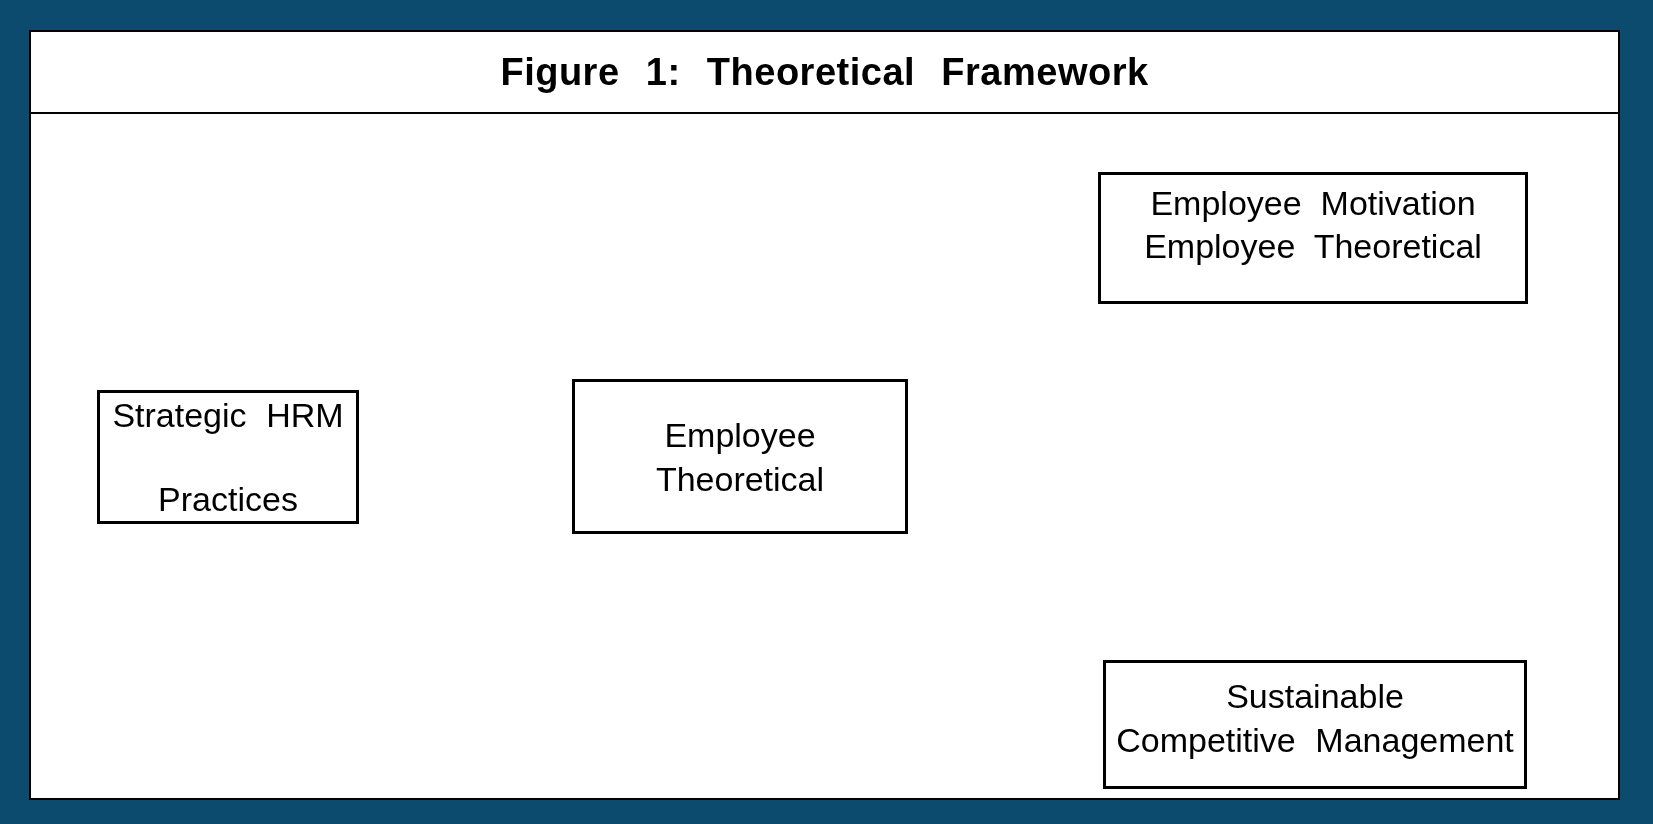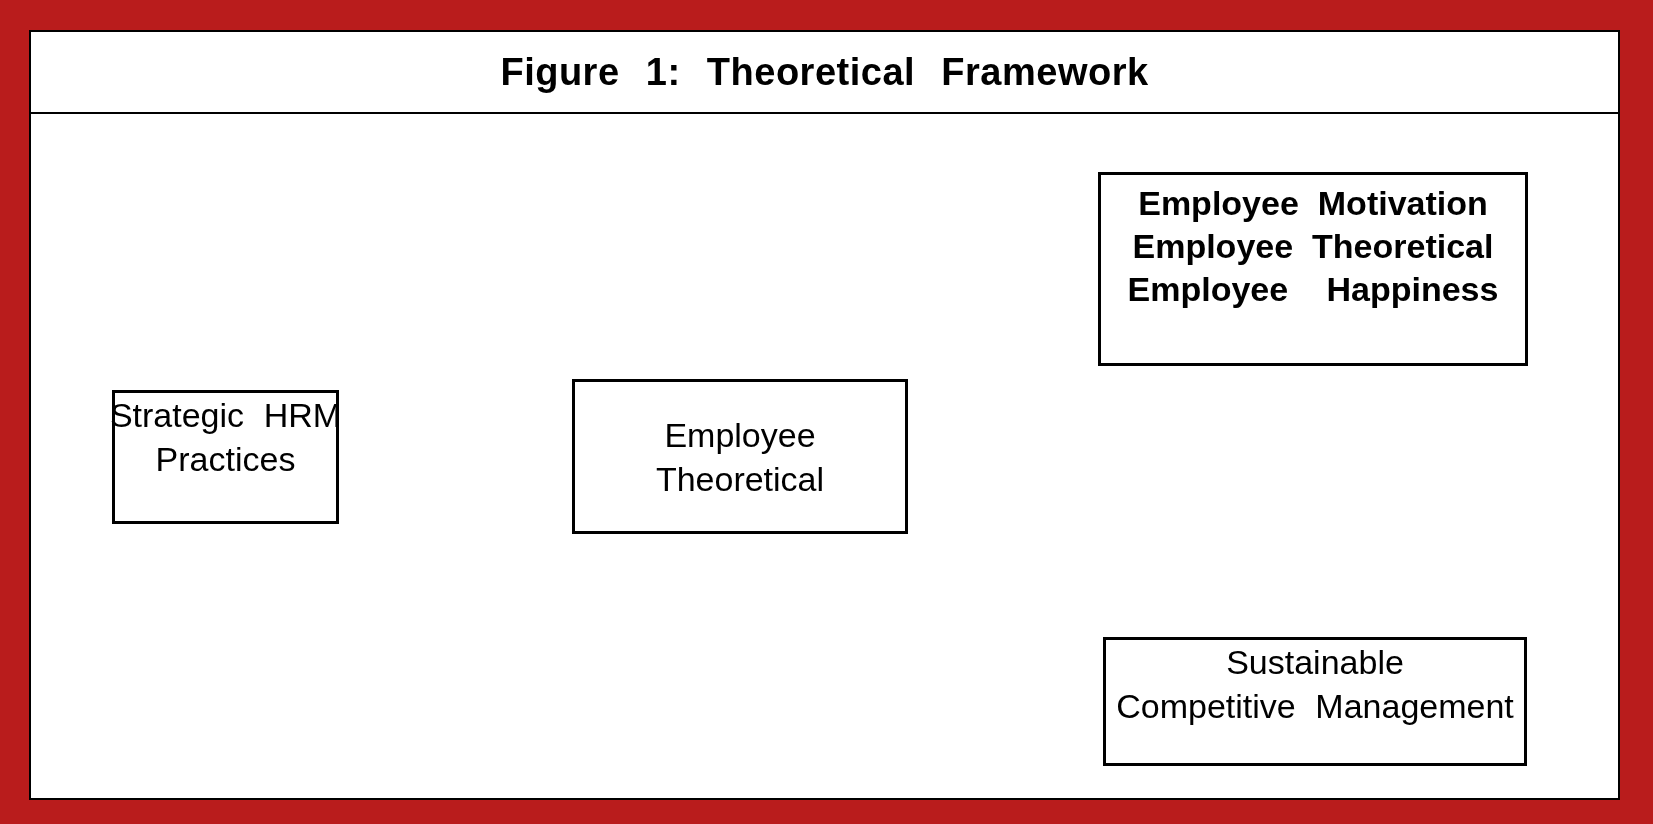--- a/index.html
+++ b/index.html
@@ -4,21 +4,21 @@
 <style>
   html, body {
     margin: 0;
     padding: 0;
     background: #ffffff;
   }
   .page {
     position: relative;
     width: 1653px;
     height: 824px;
-    background: #b91c1c;
+    background: #0c4a6e;
     font-family: "Liberation Sans", sans-serif;
     color: #000000;
     overflow: hidden;
   }
   .frame {
     position: absolute;
     left: 29px;
     top: 30px;
     width: 1591px;
     height: 770px;
@@ -62,51 +62,51 @@
     display: flex;
     flex-direction: column;
     align-items: center;
     text-align: center;
     font-size: 34px;
     line-height: 44px;
     word-spacing: 0.30em;
     white-space: nowrap;
   }
   .node-strategic {
-    left: 112px;
+    left: 97px;
     top: 390px;
-    width: 227px;
+    width: 262px;
     height: 134px;
-    justify-content: flex-start;
+    justify-content: space-between;
   }
   .node-erm {
     left: 572px;
     top: 379px;
     width: 336px;
     height: 155px;
     justify-content: center;
   }
   .node-outcomes {
     left: 1098px;
     top: 172px;
     width: 430px;
-    height: 194px;
+    height: 132px;
     padding-top: 7px;
     line-height: 43px;
     word-spacing: 0.28em;
-    font-weight: bold;
   }
   .node-outcomes span:nth-child(3) {
     word-spacing: 0.85em;
   }
   .node-sca {
     left: 1103px;
-    top: 637px;
+    top: 660px;
     width: 424px;
     height: 129px;
+    padding-top: 11px;
   }
 </style>
 </head>
 <body>
 
 <div class="page">
 
   <svg class="arrows-layer" viewBox="0 0 1653 824" xmlns="http://www.w3.org/2000/svg">
 
     <line x1="381" y1="460" x2="527" y2="460" stroke="#000" stroke-width="3"></line>
@@ -131,21 +131,20 @@
   </div>
 
   <div class="node node-erm">
     <span>Employee</span>
     <span>Theoretical</span>
   </div>
 
   <div class="node node-outcomes">
     <span>Employee Motivation</span>
     <span>Employee Theoretical</span>
-    <span>Employee Happiness</span>
   </div>
 
   <div class="node node-sca">
     <span>Sustainable</span>
     <span>Competitive Management</span>
   </div>
 
 </div>
 
 </body></html>

